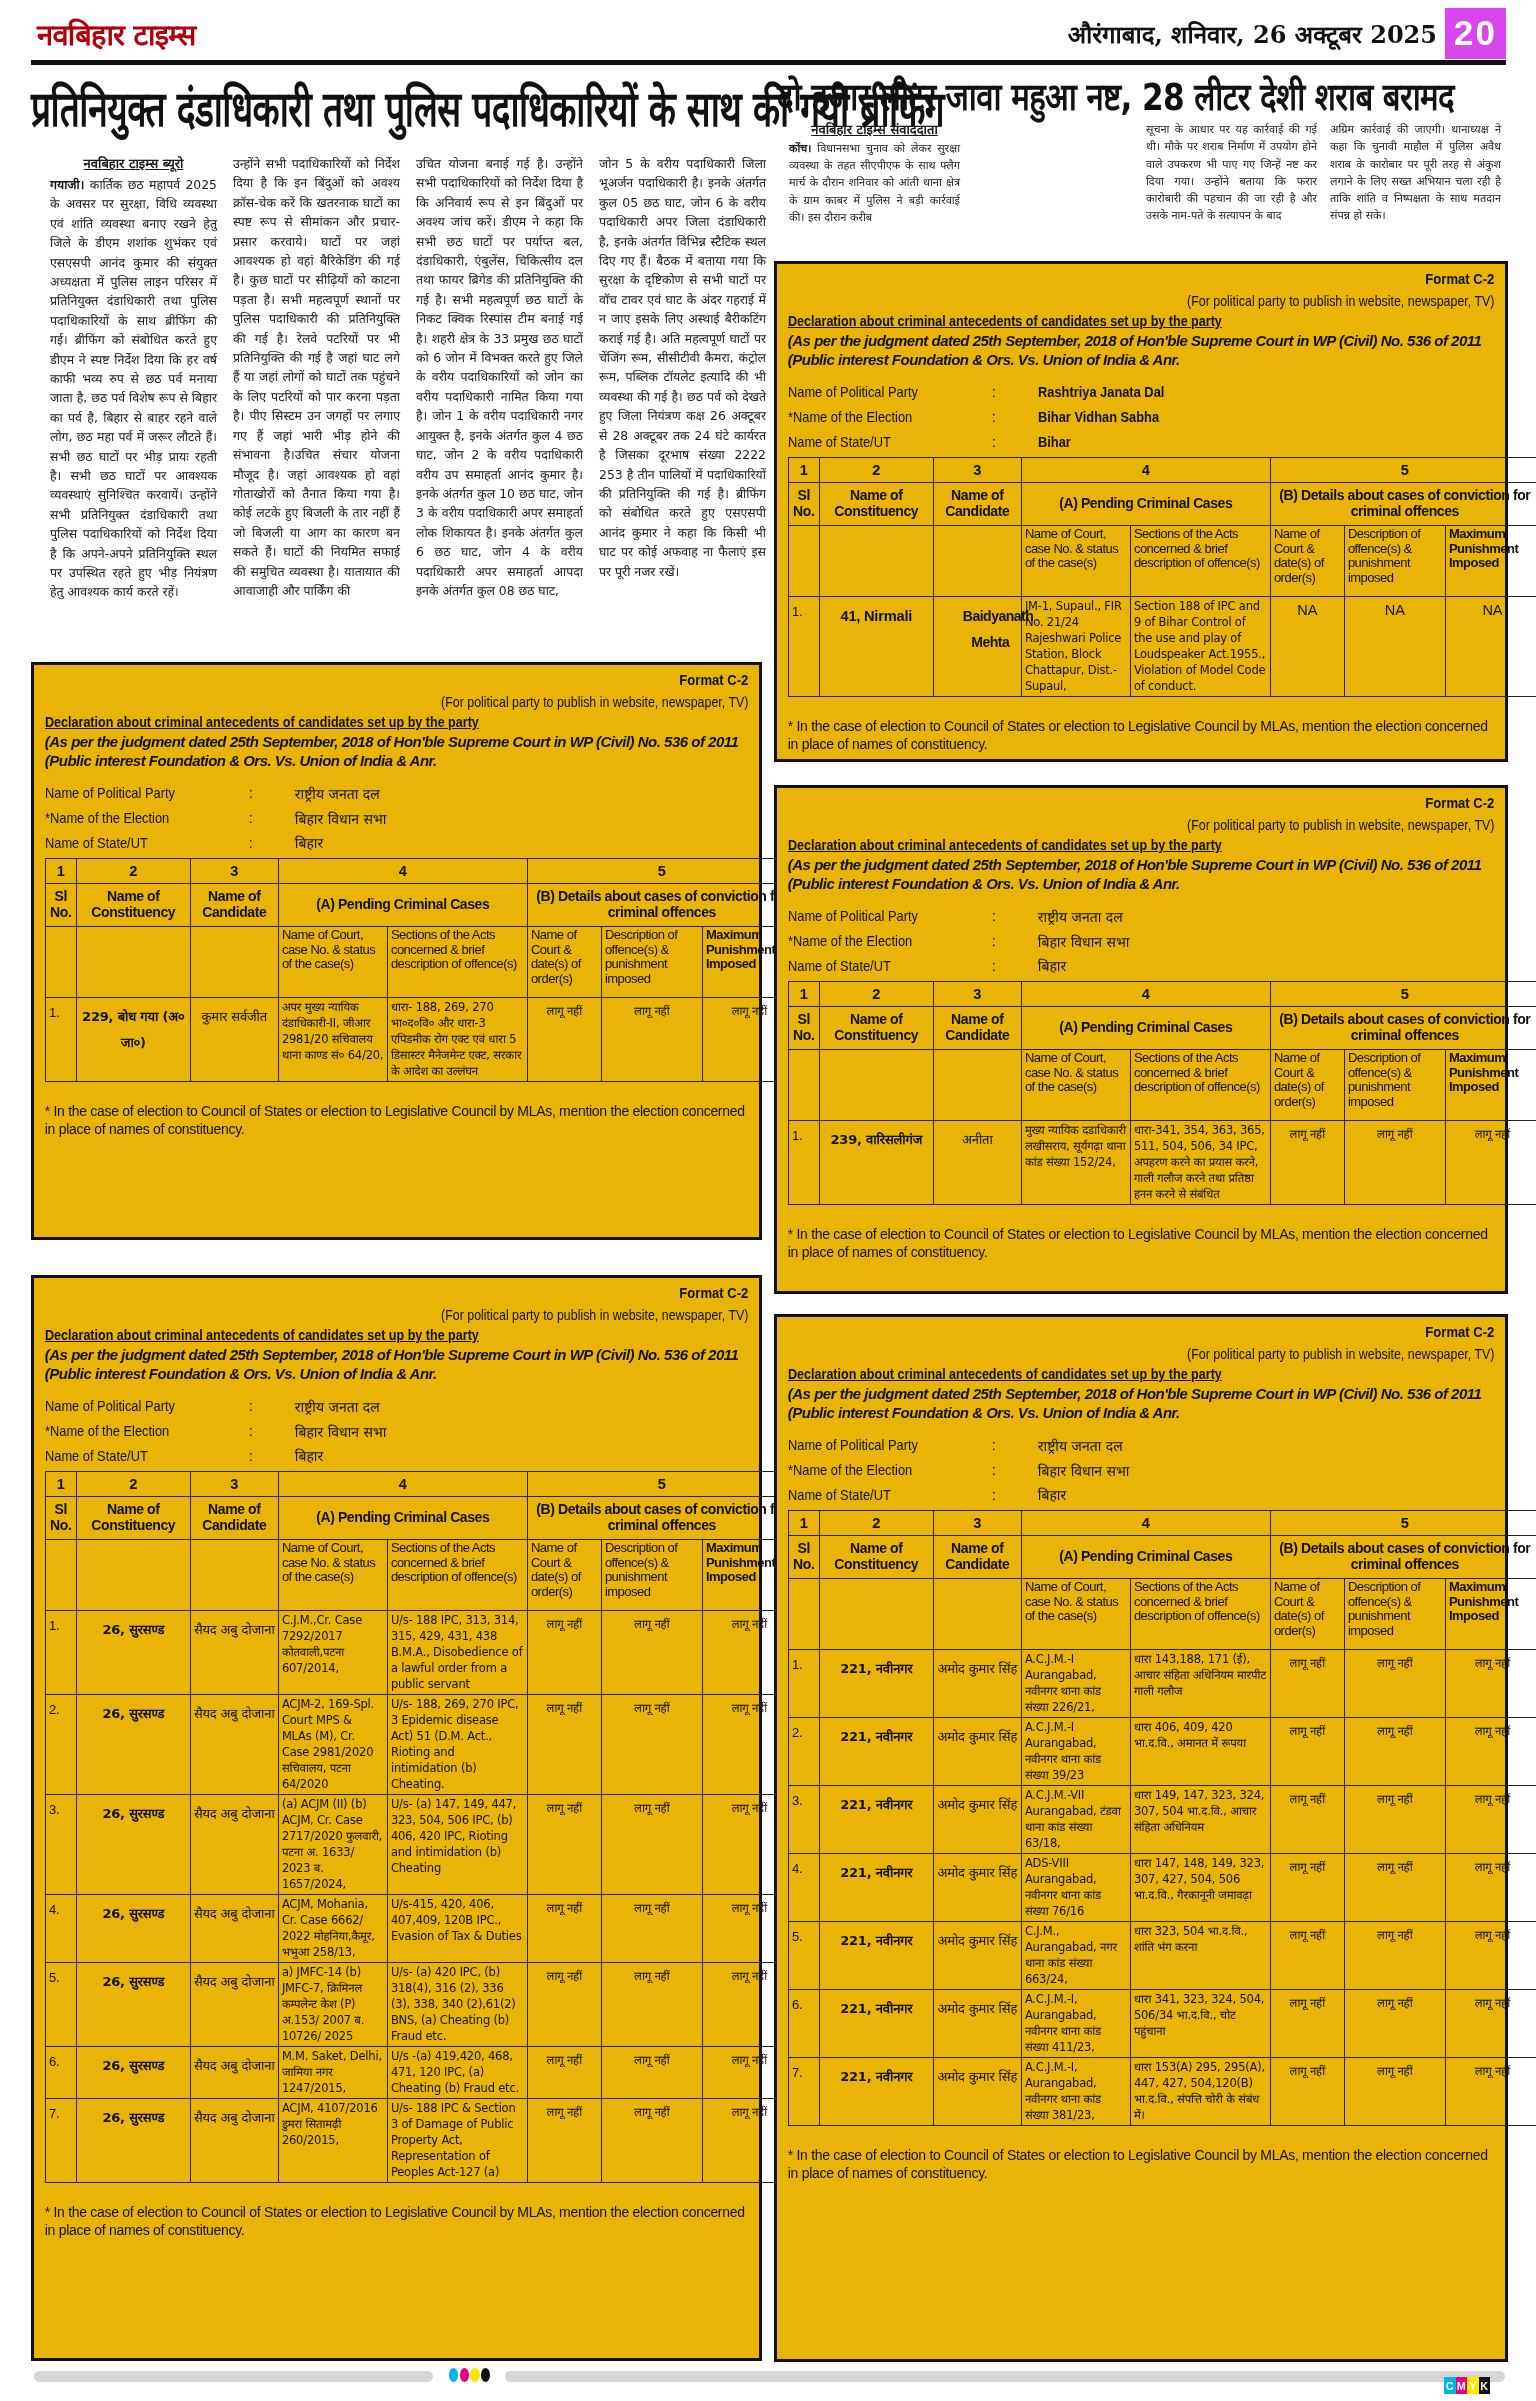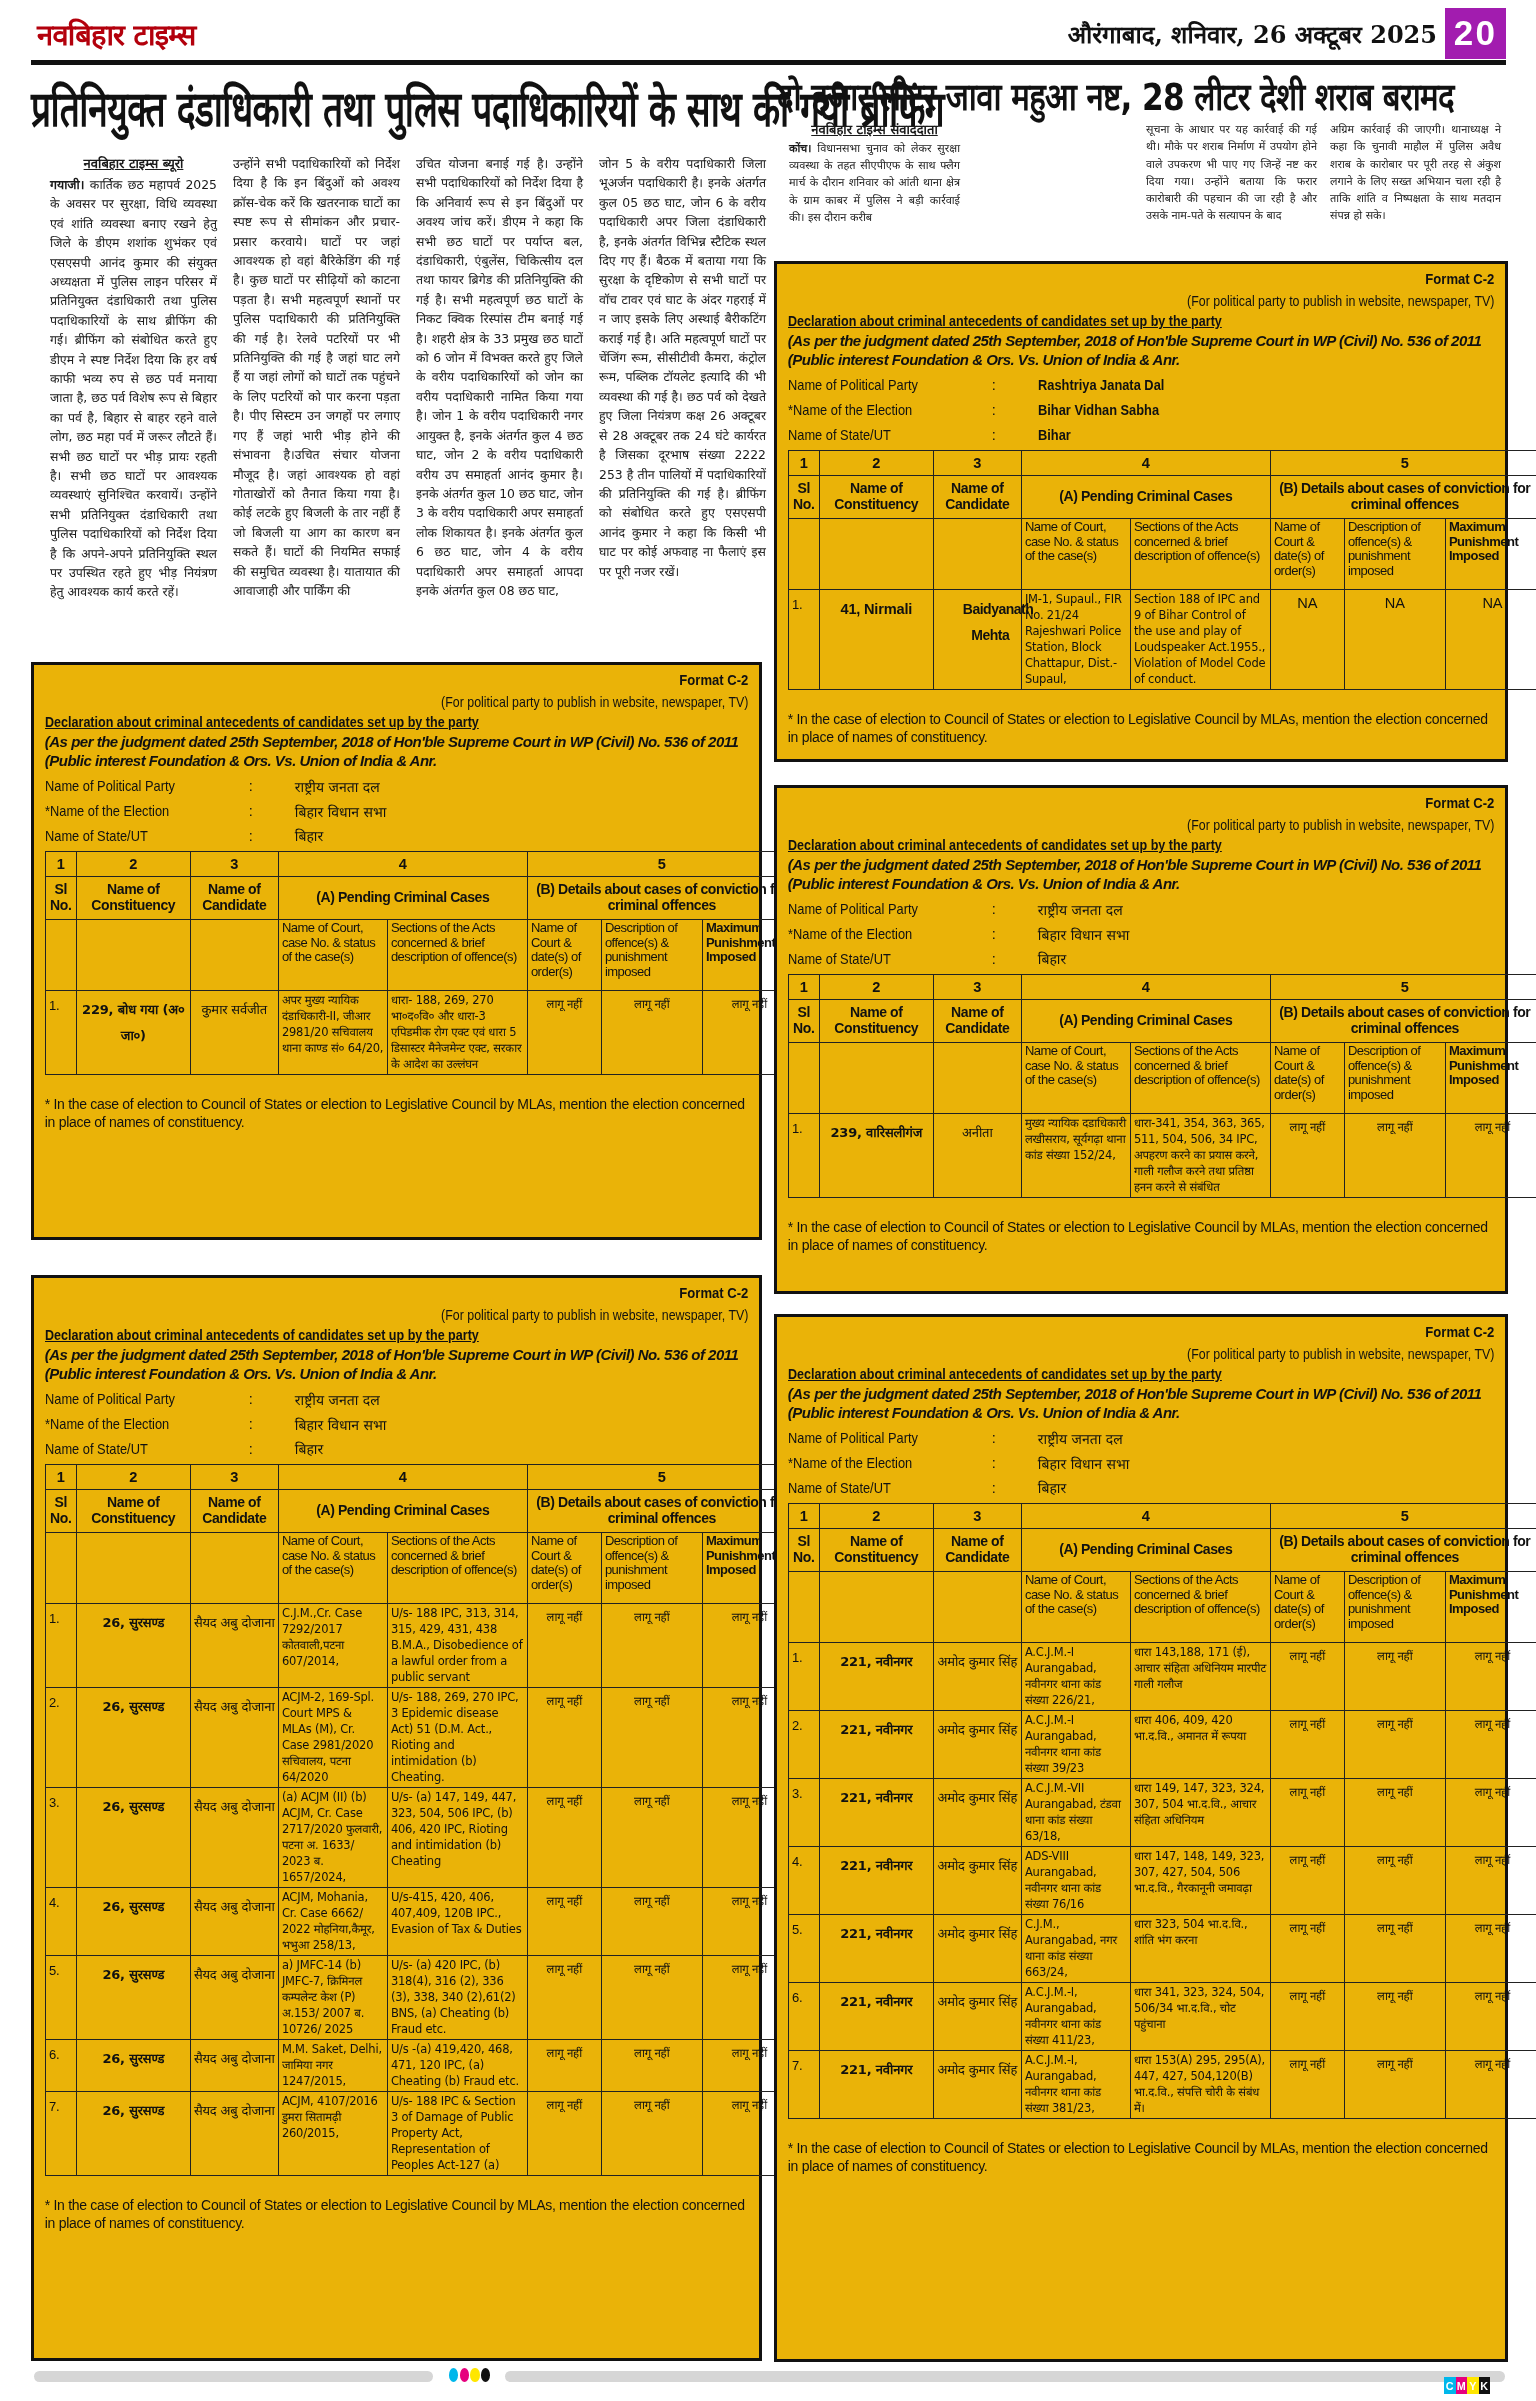--- a/index.html
+++ b/index.html
@@ -4,21 +4,21 @@
 <style>
   * { box-sizing: border-box; margin: 0; padding: 0; }
   html, body { width: 1536px; height: 2401px; background: #ffffff; overflow: hidden; }
   body { position: relative; font-family: "Liberation Sans", "DejaVu Sans", sans-serif; color: #111; }
 
   
   .masthead { position: absolute; left: 31px; top: 7.7px; width: 1475px; height: 54px; }
   .brand { position: absolute; left: 6.1px; top: 6.1px; font-family: "DejaVu Sans", sans-serif; font-weight: bold; font-size: 29px; color: #b3000c; letter-spacing: -0.8px; }
   .section-box { position: absolute; left: 568px; top: 0px; width: 384px; height: 48px; background: #b0000d; color: #fff; font-family: "DejaVu Sans", sans-serif; font-weight: bold; font-size: 31px; display: flex; align-items: center; justify-content: center; }
   .dateline { position: absolute; left: 960px; top: 9.2px; width: 446px; text-align: right; font-family: "DejaVu Serif", serif; font-weight: bold; font-size: 24px; color: #111; }
-  .page-no { position: absolute; left: 1414px; top: 0px; width: 61px; height: 51px; background: #a21caf; color: #fff; font-size: 35px; font-weight: bold; display: flex; align-items: center; justify-content: center; letter-spacing: 2.3px; }
+  .page-no { position: absolute; left: 1414px; top: 0px; width: 61px; height: 51px; background: #d946ef; color: #fff; font-size: 35px; font-weight: bold; display: flex; align-items: center; justify-content: center; letter-spacing: 2.3px; }
   .rule { position: absolute; left: 31px; top: 60px; width: 1475px; height: 4.6px; background: #111; }
 
   
   .hl { position: absolute; font-family: "DejaVu Sans", sans-serif; font-weight: bold; color: #111; white-space: nowrap; transform-origin: left top; }
   .hl-left { left: 31px; top: 74px; font-size: 49px; transform: scaleX(0.72); letter-spacing: -0.8px; }
   .hl-right { left: 777px; top: 69px; font-size: 38px; transform: scaleX(0.82); letter-spacing: -0.8px; }
 
   
   .article { position: absolute; font-family: "DejaVu Sans", sans-serif; font-size: 12.4px; line-height: 19.4px; text-align: justify; color: #1a1a1a; }
   .article .col { position: absolute; top: 0; }
@@ -28,21 +28,21 @@
   .art-left .col { width: 167px; }
   .art-right { left: 777px; top: 121px; width: 722px; height: 138px; font-size: 11px; line-height: 17.3px; }
   .art-right .col { width: 171px; }
 
   
   .box { position: absolute; border: 3.8px solid #111; background: #eab308; padding: 6.1px 10.8px 6.1px 10.8px; font-family: "Liberation Sans", sans-serif; }
   .box .fmt { text-align: right; font-weight: bold; font-size: 15.4px; transform: scaleX(0.85); transform-origin: right; }
   .box .sub { text-align: right; font-size: 14.6px; margin-top: 4.6px; transform: scaleX(0.85); transform-origin: right; }
   .box .decl { font-weight: bold; font-size: 14.6px; text-decoration: underline; margin-top: 4.6px; transform: scaleX(0.86); transform-origin: left; white-space: nowrap; }
   .box .judg { font-weight: bold; font-style: italic; font-size: 15px; line-height: 18.4px; margin-top: 3.1px; letter-spacing: -0.5px; }
-  .box .meta { margin-top: 4px; font-size: 14.6px; }
+  .box .meta { margin-top: 11px; font-size: 14.6px; }
   .box .meta-row { display: flex; height: 24.6px; align-items: center; }
   .box .meta-row .k { width: 204px; transform: scaleX(0.88); transform-origin: left; white-space: nowrap; }
   .box .meta-row .c { width: 46px; }
   .box .meta-row .v { font-family: "DejaVu Sans", sans-serif; font-size: 14px; }
   .box .meta-row .v.en { font-family: "Liberation Sans", sans-serif; font-weight: bold; font-size: 14.6px; transform: scaleX(0.88); transform-origin: left; }
   .box .foot { font-size: 14px; line-height: 18.4px; margin-top: 20px; letter-spacing: -0.3px; }
 
   table.c2 { width: 100%; border-collapse: collapse; margin-top: 3.1px; table-layout: fixed; }
   table.c2 td, table.c2 th { border: 1.2px solid #222; vertical-align: top; padding: 1.5px 3.1px; }
   table.c2 .num th { font-size: 14.6px; font-weight: bold; text-align: center; height: 24.6px; vertical-align: middle; }

